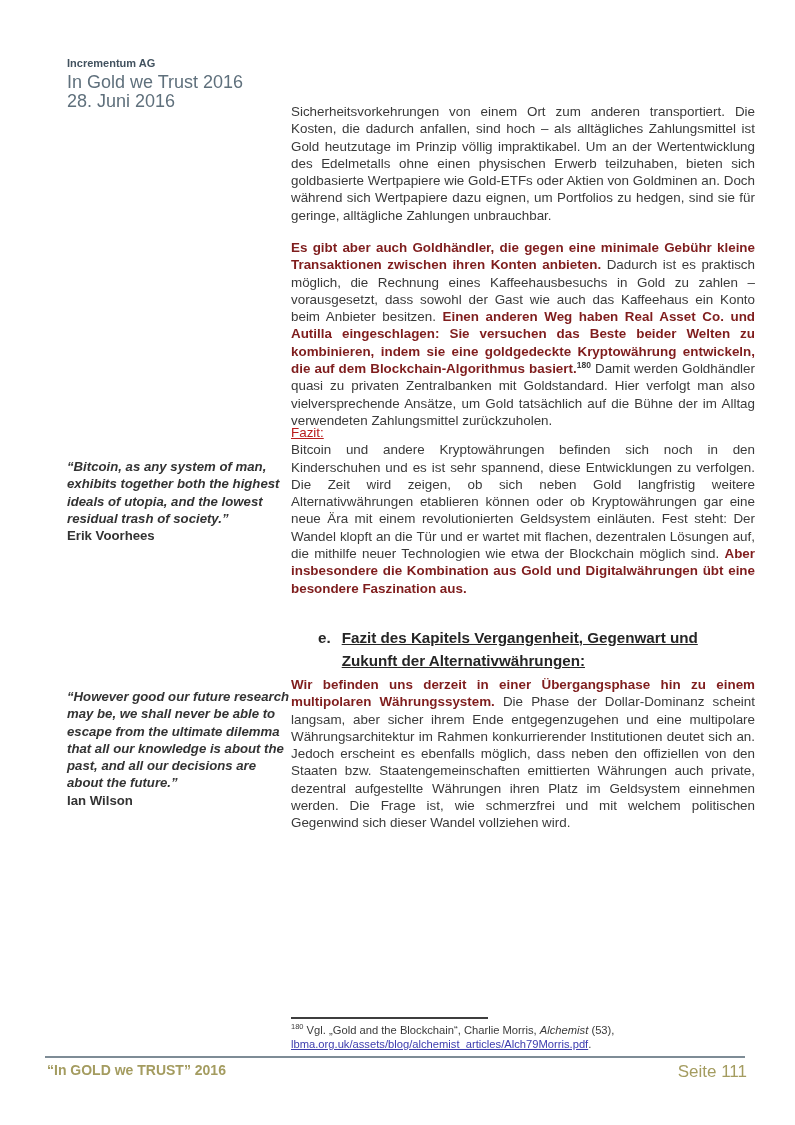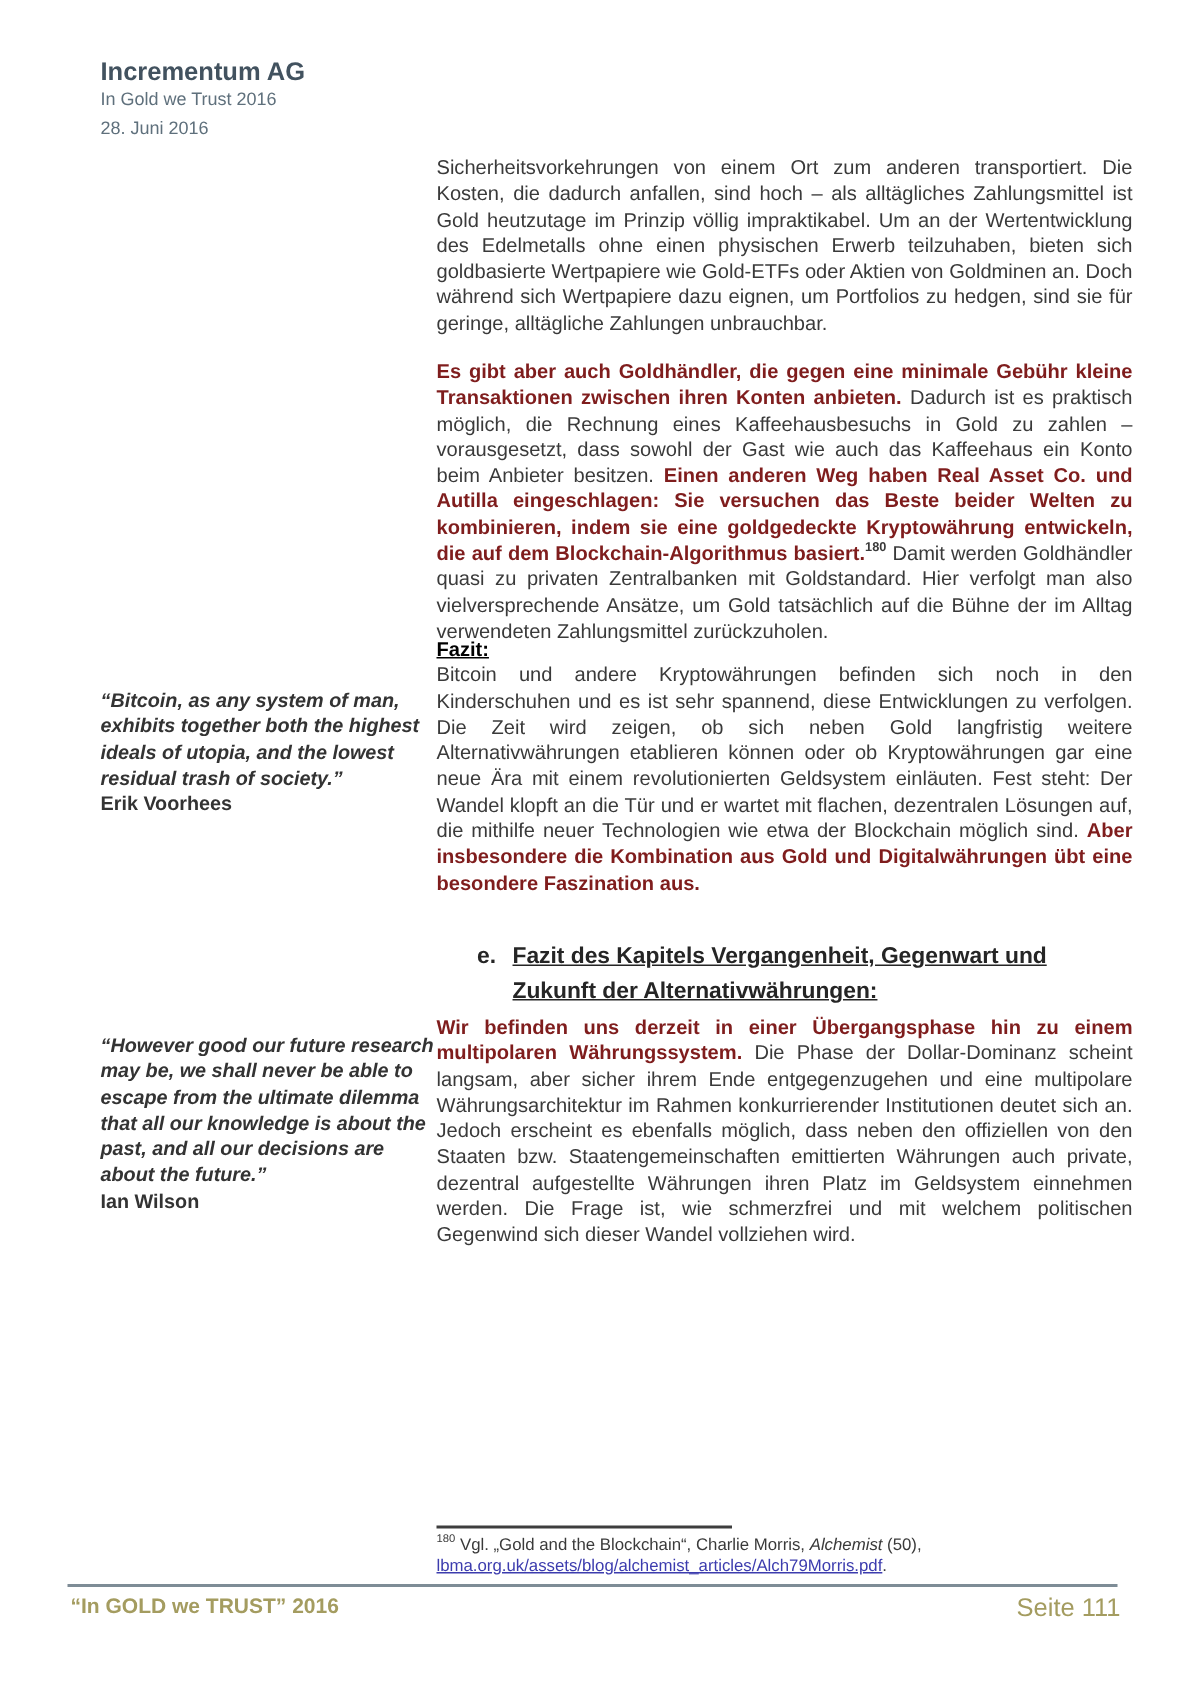--- a/index.html
+++ b/index.html
@@ -8,34 +8,34 @@
     width: 795px;
     height: 1125px;
     background: #ffffff;
     font-family: "Liberation Sans", sans-serif;
     color: #3a3a3a;
     overflow: hidden;
   }
 
   
   .hdr { position: absolute; left: 67px; top: 38px; }
-  .hdr-company { font-size: 17px; font-weight: bold; color: #42525f; line-height: 19px; }
-  .hdr-line { font-size: 12px; color: #5f707c; line-height: 19px; }
+  .hdr-company { font-size: 11px; font-weight: bold; color: #42525f; line-height: 19px; margin-top: 16px; }
+  .hdr-line { font-size: 18px; color: #5f707c; line-height: 19px; }
 
   
   .para {
     position: absolute; left: 291px; width: 464px;
     font-size: 13.4px; line-height: 17.3px;
     text-align: justify; margin: 0; color: #3a3a3a;
   }
   .para b { color: #7f1d1d; }
   sup.fnref { font-size: 8.5px; font-weight: bold; vertical-align: super; line-height: 0; }
 
   
-  .fazit-label { font-size: 13.4px; font-weight: bold; text-decoration: underline; line-height: 17.3px; color: #000000; }
+  .fazit-label { font-size: 13.4px; font-weight: normal; text-decoration: underline; line-height: 17.3px; color: #b91c1c; }
 
   
   .heading {
     position: absolute; left: 318px; top: 626px; width: 437px;
     display: flex; font-size: 15.2px; font-weight: bold;
     line-height: 23px; color: #252525;
   }
   .heading .hnum { margin-right: 11px; }
   .heading .htext { text-decoration: underline; width: 402px; }
 
@@ -101,21 +101,21 @@
   <div class="heading">
     <span class="hnum">e.</span>
     <span class="htext">Fazit des Kapitels Vergangenheit, Gegenwart und Zukunft der Alternativwährungen:</span>
   </div>
 
   <p class="para" style="top: 676px;"><b>Wir befinden uns derzeit in einer Übergangsphase hin zu einem multipolaren Währungssystem.</b><span> Die Phase der Dollar-Dominanz scheint langsam, aber sicher ihrem Ende entgegenzugehen und eine multipolare Währungsarchitektur im Rahmen konkurrierender Institutionen deutet sich an. Jedoch erscheint es ebenfalls möglich, dass neben den offiziellen von den Staaten bzw. Staatengemeinschaften emittierten Währungen auch private, dezentral aufgestellte Währungen ihren Platz im Geldsystem einnehmen werden. Die Frage ist, wie schmerzfrei und mit welchem politischen Gegenwind sich dieser Wandel vollziehen wird.</span></p>
 
   <div class="fnsep"></div>
 
   <div class="footnote">
-    <sup>180</sup><span> Vgl. „Gold and the Blockchain“, Charlie Morris, </span><i>Alchemist</i><span> (50),</span><br>
+    <sup>180</sup><span> Vgl. „Gold and the Blockchain“, Charlie Morris, </span><i>Alchemist</i><span> (53),</span><br>
     <a>lbma.org.uk/assets/blog/alchemist_articles/Alch79Morris.pdf</a><span>.</span>
   </div>
 
   <div class="ftr-rule"></div>
   <div class="ftr-left">“In GOLD we TRUST” 2016</div>
   <div class="ftr-right">Seite 111</div>
 
 </div>
 
 </body></html>

